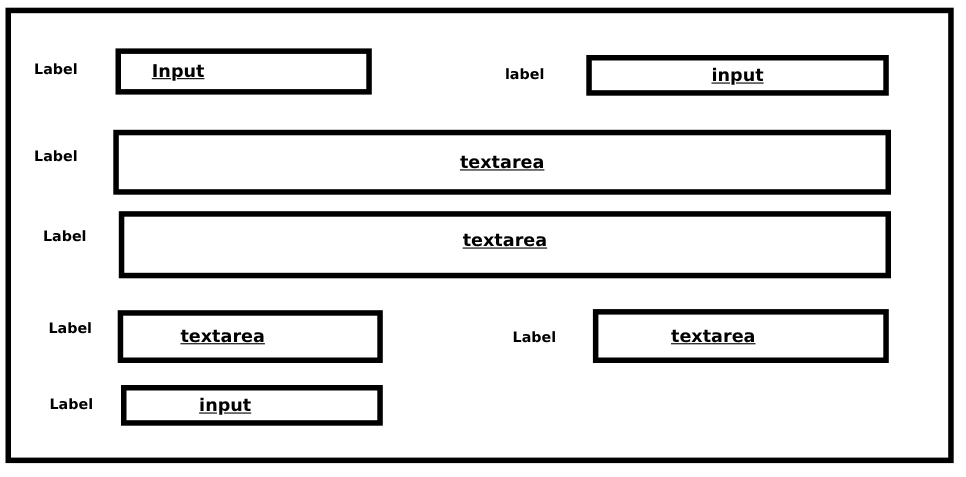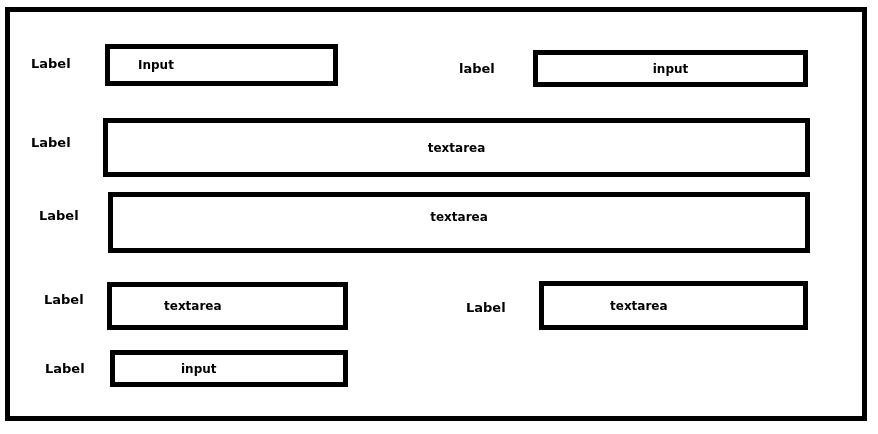--- a/index.html
+++ b/index.html
@@ -48,25 +48,26 @@
   
   .wf-box {
     position: absolute;
     box-sizing: border-box;
     border: 5px solid #000000;
     background: #ffffff;
   }
 
   .wf-box > .wf-text {
     position: absolute;
-    font-size: 12px;
+    font-size: 16px;
     font-weight: bold;
     line-height: 1;
     color: #000000;
     white-space: nowrap;
+    text-decoration: underline;
   }
 
   
   .txt-left-mid   { left: 28px; top: 50%; transform: translateY(-50%); }
   .txt-center-mid { left: 0; right: 0; top: 50%; transform: translateY(-50%); text-align: center; }
   .txt-center-top { left: 0; right: 0; top: 14px; text-align: center; }
   .txt-inset-mid  { left: 52px; top: 50%; transform: translateY(-50%); }
   .txt-inset2-mid { left: 66px; top: 50%; transform: translateY(-50%); }
 </style>
 </head>

